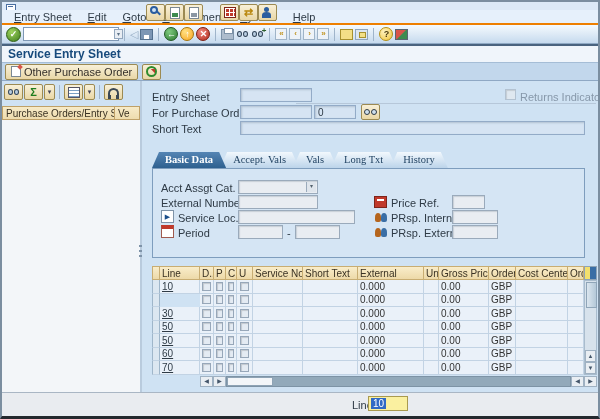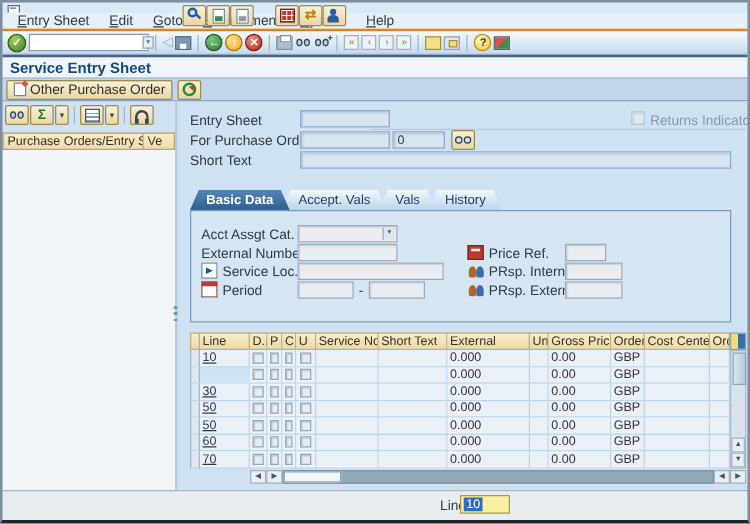--- a/index.html
+++ b/index.html
@@ -90,21 +90,21 @@
   .fld2{position:absolute;background:#e9edf2;border:1px solid #9aaabb;box-sizing:border-box;
     height:14px;box-shadow:inset 1px 1px 1px rgba(70,90,110,.2);font-size:10px;padding:1px 3px;}
   .cb{width:11px;height:11px;background:#dfe8f0;border:1px solid #b3c2d1;box-sizing:border-box;
     box-shadow:inset 1px 1px 1px rgba(0,0,0,.12);}
   #sepline{position:absolute;left:296px;top:103px;width:300px;height:1px;background:#b6c7d9;}
   .i-glasses{width:13px;height:7px;position:relative;}
   .i-glasses:before,.i-glasses:after{content:"";position:absolute;top:0;width:6px;height:6px;
     border:1px solid #2f3a44;border-radius:50%;box-sizing:border-box;background:#cfe0ee;}
   .i-glasses:before{left:0;} .i-glasses:after{left:7px;}
   
-  #tabstrip{position:absolute;left:152px;top:151px;height:17px;display:flex;align-items:flex-end;}
+  #tabstrip{position:absolute;left:152px;top:151px;height:17px;display:flex;align-items:flex-end;font-family:Liberation Serif, serif;}
   .tab{height:16px;line-height:16px;padding:0 13px;font-size:10.5px;color:#1c3e5e;
     background:linear-gradient(#f2f8fd,#bcd4ea);margin-right:-6px;
     clip-path:polygon(7px 0,calc(100% - 7px) 0,100% 100%,0 100%);}
   .tab.active{background:linear-gradient(#5585b4,#2e608f);color:#fff;z-index:2;font-weight:bold;}
   #tabpanel{position:absolute;left:152px;top:168px;width:433px;height:90px;background:#d5e5f4;
     border:1px solid #7e9dbd;box-sizing:border-box;}
   .i-play{position:absolute;width:13px;height:13px;background:#fff;border:1px solid #7e93a8;
     box-sizing:border-box;color:#1c4f8a;font-size:7px;line-height:11px;text-align:center;}
   .i-cal{position:absolute;width:13px;height:13px;background:#fff;border:1px solid #a05b50;
     border-top:4px solid #c0392b;box-sizing:border-box;}
@@ -270,20 +270,21 @@
   <span class="btn-tan btn-sq" style="position:absolute;left:361px;top:104px">
     <span class="i-glasses"></span>
   </span>
   <span class="lbl" style="left:152px;top:123px">Short Text</span>
   <span class="fld" style="left:240px;top:121px;width:345px"></span>
 
   <div id="tabstrip">
       <div class="tab active">Basic Data</div>
       <div class="tab">Accept. Vals</div>
       <div class="tab">Vals</div>
+      <div class="tab">Long Txt</div>
       <div class="tab">History</div>
     </div>
   <div id="tabpanel">
     <span class="lbl" style="left:8px;top:13px">Acct Assgt Cat.</span>
     <span class="fld2" style="left:85px;top:11px;width:80px">
       <span></span>
       <span class="combo-dd">▾</span>
     </span>
     <span class="lbl" style="left:8px;top:28px">External Number</span>
     <span class="fld2" style="left:85px;top:26px;width:80px"></span>

